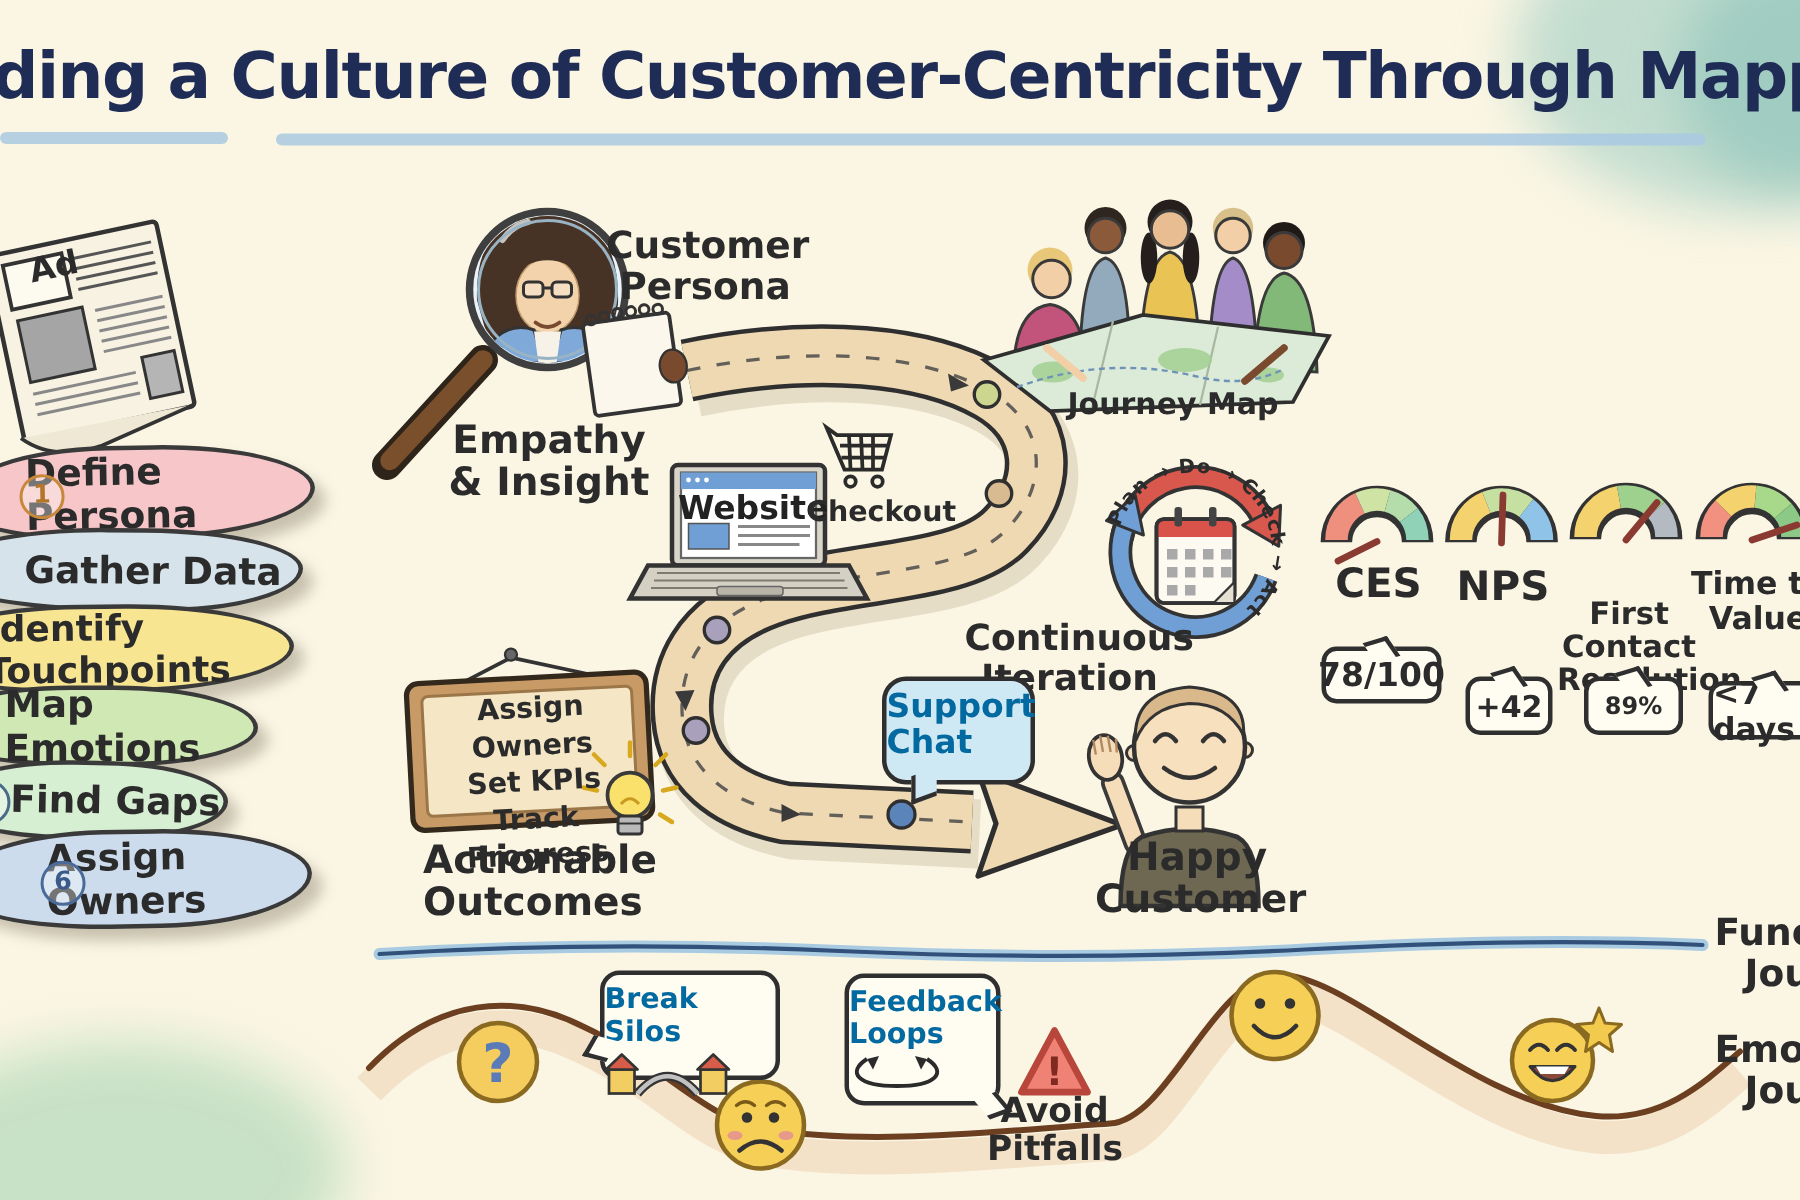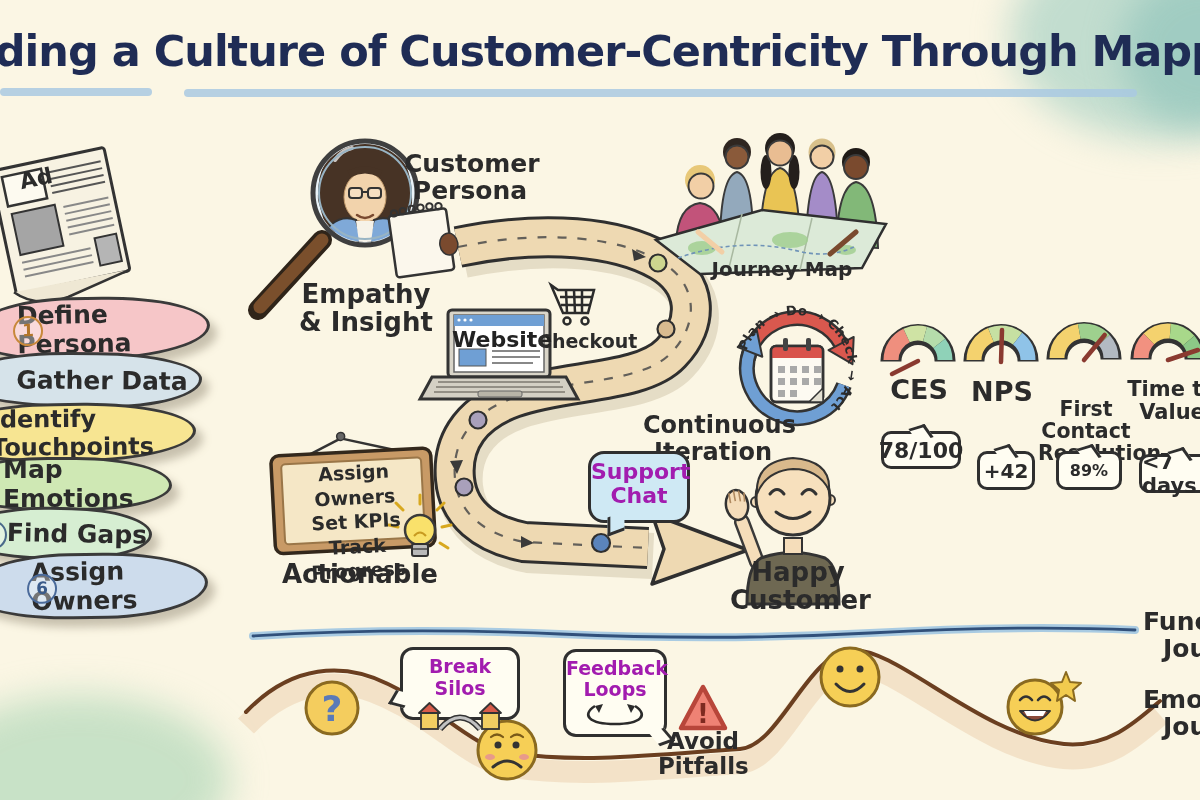--- a/index.html
+++ b/index.html
@@ -14,21 +14,21 @@
   .underline{position:absolute;z-index:1;height:8px;background:#a9c9e2;border-radius:4px;opacity:.85;}
   .pill{position:absolute;z-index:2;border:3px solid #3a3a3a;display:flex;align-items:center;justify-content:center;
         color:#2b2b2b;font-weight:bold;box-shadow:7px 8px 9px rgba(125,115,95,.4);}
   .numcirc{position:absolute;width:26px;height:26px;border-radius:50%;text-align:center;
            font-size:17px;line-height:25px;font-weight:bold;background:rgba(255,255,255,.35);}
   .callout{position:absolute;z-index:2;background:#fffdf2;border:3px solid #2f2f2f;border-radius:10px;
            display:flex;align-items:center;justify-content:center;font-weight:bold;color:#2b2b2b;}
   .callout::before{content:"";position:absolute;top:-9px;width:13px;height:13px;background:#fffdf2;
            border-left:3px solid #2f2f2f;border-top:3px solid #2f2f2f;transform:rotate(55deg) skewX(-18deg);}
   .bubble{position:absolute;z-index:2;background:#fffdf2;border:3px solid #2f2f2f;border-radius:13px;
-          color:#a21caf;font-weight:bold;text-align:center;}
+          color:#0369a1;font-weight:bold;text-align:left;}
   .support{background:#cfe9f4;border-radius:16px;border-width:3.5px;}
   .support::after{content:"";position:absolute;bottom:-13px;left:16px;width:15px;height:15px;background:#cfe9f4;
           border-left:3.5px solid #2f2f2f;border-bottom:3.5px solid #2f2f2f;transform:rotate(-20deg) skewX(-20deg);}
   .bs::before{content:"";position:absolute;left:-11px;bottom:10px;width:13px;height:13px;background:#fffdf2;
           border-left:3px solid #2f2f2f;border-bottom:3px solid #2f2f2f;transform:rotate(30deg) skewY(-15deg);}
   .fb::before{content:"";position:absolute;right:-6px;bottom:-11px;width:13px;height:13px;background:#fffdf2;
           border-right:3px solid #2f2f2f;border-bottom:3px solid #2f2f2f;transform:rotate(-20deg) skewX(20deg);}
   .jlabel{position:absolute;z-index:2;color:#2b2b2b;font-weight:bold;font-size:25px;line-height:27px;text-align:left;}
   .jlabel .l2{margin-left:20px;display:block;}
 </style>
@@ -413,20 +413,21 @@
     <span>&lt;7 days</span>
     </div>
 
   <div class="txt" style="left:283px;top:464px;width:140px;font-size:19px;line-height:24.5px;transform:rotate(-3deg);transform-origin:top left;">
     <div>Assign Owners</div>
       <div>Set KPIs</div>
       <div>Track Progress</div>
   </div>
   <div class="txt" style="left:282px;top:560px;width:140px;font-size:26px;line-height:28px;">
     <div>Actionable</div>
+      <div>Outcomes</div>
   </div>
 
   <div class="bubble support" style="left:588px;top:451px;width:96px;height:60px;font-size:22px;line-height:24px;padding-top:6px;">
     <div>Support</div>
       <div>Chat</div>
   </div>
 
   <div class="txt" style="left:730px;top:558px;width:136px;font-size:26px;line-height:28px;">
     <div>Happy</div>
       <div>Customer</div>

